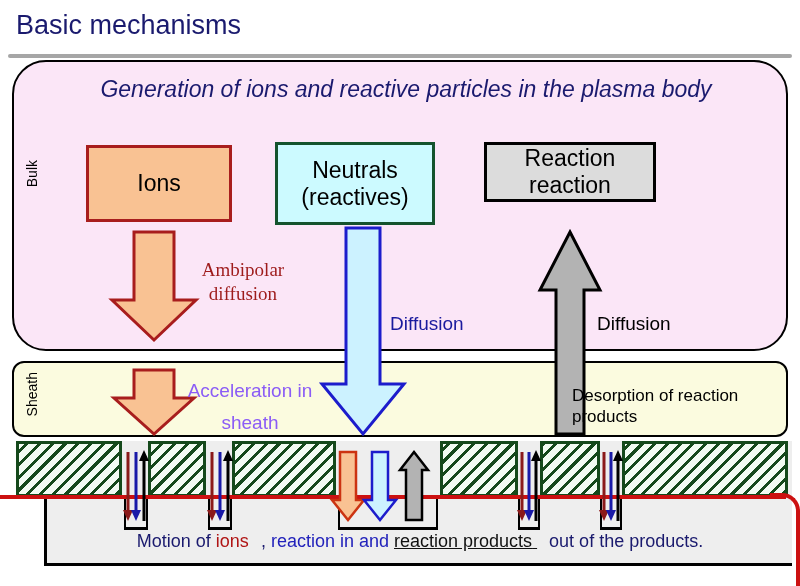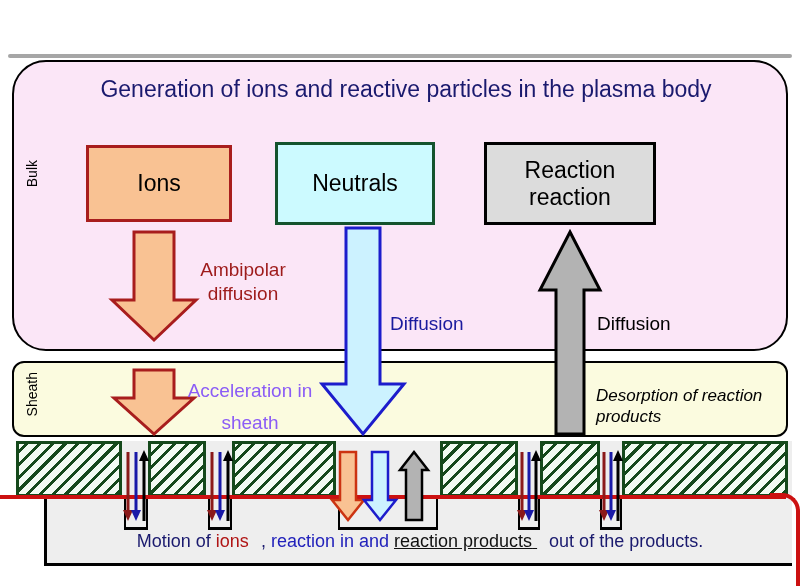--- a/index.html
+++ b/index.html
@@ -46,20 +46,21 @@
     box-sizing: border-box;
   }
   .bulk-heading {
     position: absolute;
     left: 62px; top: 12px;
     width: 660px;
     text-align: center;
     font-size: 23px;
     line-height: 30px;
     color: #1a1a6e;
+    font-style: italic;
   }
   .vlabel {
     position: absolute;
     font-size: 14px;
     color: #000000;
     writing-mode: vertical-rl;
     transform: rotate(180deg);
     white-space: nowrap;
   }
   .bulk-vlabel { left: 24px; top: 160px; }
@@ -80,58 +81,58 @@
     left: 86px; top: 145px; width: 146px; height: 77px;
     background: #f9c293;
     border: 3px solid #a81d1d;
   }
   .box-neutrals {
     left: 275px; top: 142px; width: 160px; height: 83px;
     background: #ccfaff;
     border: 3px solid #14532d;
   }
   .box-products {
-    left: 484px; top: 142px; width: 172px; height: 83px;
+    left: 484px; top: 142px; width: 172px; height: 60px;
     background: #dcdcdc;
     border: 3px solid #000000;
   }
 
   
   .lbl { position: absolute; white-space: nowrap; }
   .lbl-ambipolar {
     left: 183px; top: 258px;
     font-size: 19px; line-height: 24px;
     color: #9e1b1b;
     text-align: center;
     white-space: normal;
     width: 120px;
+    font-family: Liberation Serif, serif;
   }
   .lbl-diffusion-blue {
     left: 390px; top: 313px;
     font-size: 19px; color: #1a1a9e;
   }
   .lbl-diffusion-black {
     left: 597px; top: 313px;
     font-size: 19px; color: #000000;
   }
   .lbl-accel {
     left: 176px; top: 375px;
     font-size: 19px; line-height: 32px;
     color: #8b5cf6;
     text-align: center;
     white-space: normal;
     width: 148px;
   }
   .lbl-desorp {
-    left: 596px; top: 385px;
+    left: 572px; top: 385px;
     font-size: 17px; line-height: 21px;
     color: #000000;
     white-space: normal;
     width: 176px;
-    font-style: italic;
   }
 
   
   .sheath {
     position: absolute;
     left: 12px; top: 361px;
     width: 776px; height: 76px;
     background: #fbfbdf;
     border: 2px solid #000000;
     border-radius: 12px;
@@ -201,33 +202,35 @@
   .cap-navy  { color: #1a1a6e; margin-left: 12px; }
 
   svg { overflow: visible; display: block; }
   .ovl { position: absolute; left: 0; top: 0; width: 800px; height: 586px; pointer-events: none; }
 </style>
 </head>
 <body>
 
 <div id="slide">
 
+  <div class="slide-title">Basic mechanisms</div>
   <div class="title-rule"></div>
 
   <div class="bulk">
     <div class="bulk-heading">Generation of ions and reactive particles in the plasma body</div>
   </div>
   <div class="vlabel bulk-vlabel">Bulk</div>
 
   <div class="srcbox box-ions">
     <span>Ions</span>
   </div>
   <div class="srcbox box-neutrals">
     <span>
       <span>Neutrals</span><br>
+      <span>(reactives)</span>
     </span>
   </div>
   <div class="srcbox box-products">
     <span>
       <span>Reaction</span><br>
       <span>reaction</span>
     </span>
   </div>
 
   <div class="sheath"></div>

